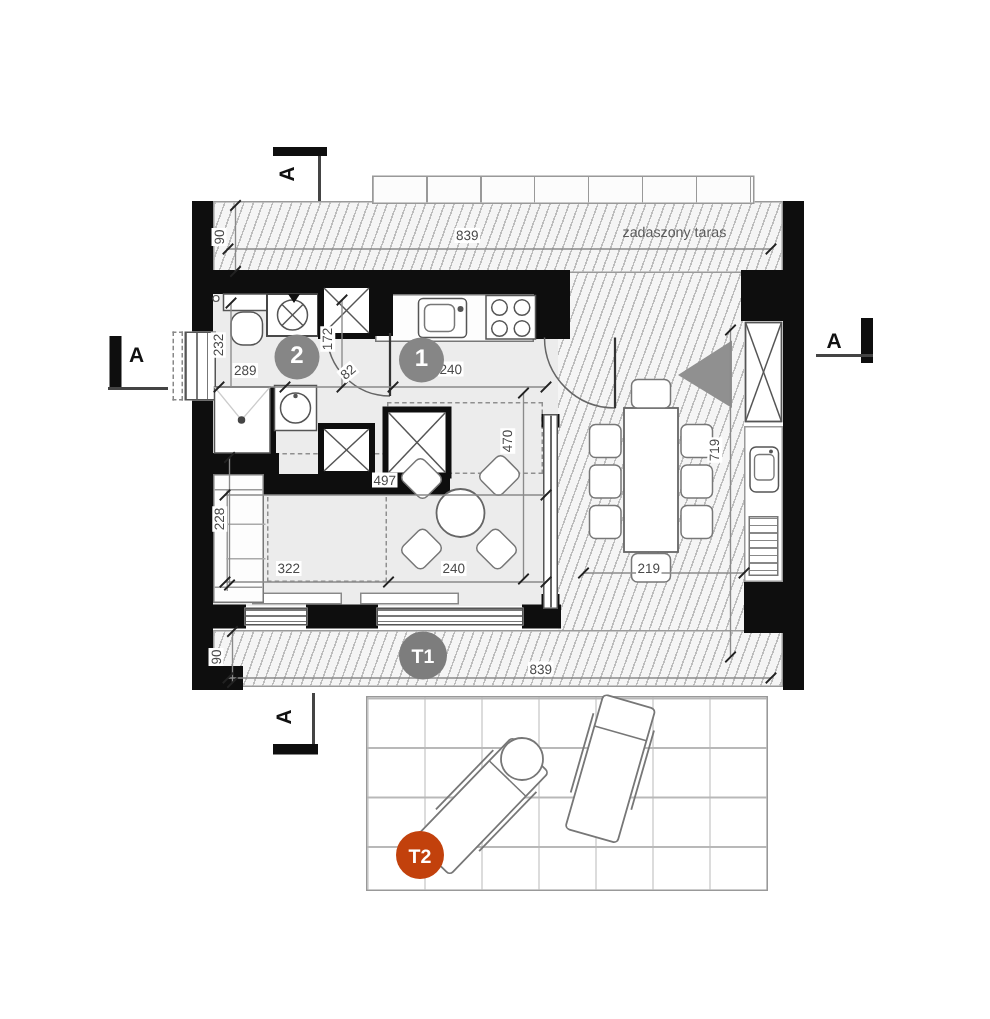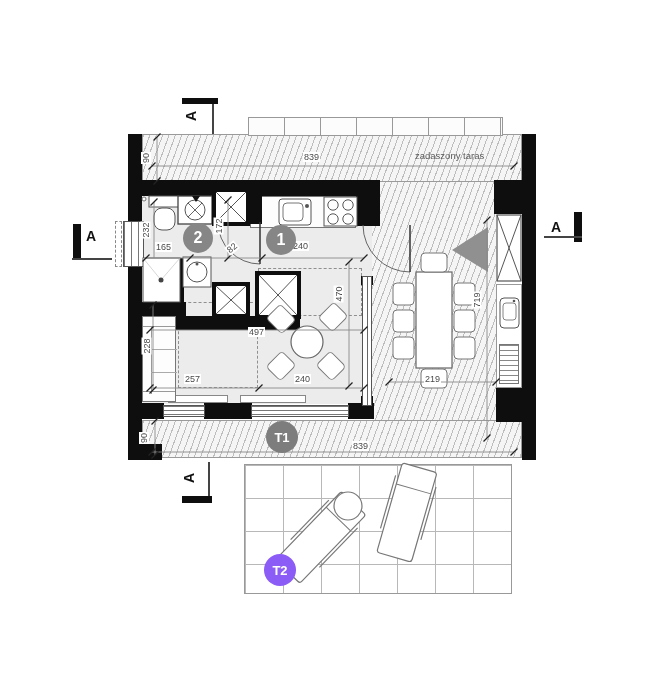--- a/index.html
+++ b/index.html
@@ -17,21 +17,21 @@
   svg.overlay{position:absolute;left:0;top:0;z-index:5;pointer-events:none;}
   .dim{position:absolute;z-index:6;font-size:9px;line-height:10px;color:#4a4a4a;
        background:#fff;padding:0 1px;white-space:nowrap;}
   .rot{transform:rotate(-90deg);transform-origin:center;}
   .rot40{transform:rotate(-40deg);transform-origin:center;}
   .terr-note{position:absolute;z-index:6;font-size:9.5px;color:#5a5a5a;white-space:nowrap;}
   .lbl{position:absolute;z-index:7;border-radius:50%;color:#fff;font-weight:bold;
        display:flex;align-items:center;justify-content:center;}
   .lbl.room{width:30px;height:30px;background:#868686;font-size:16px;}
   .lbl.terr1{width:32px;height:32px;background:#7d7d7d;font-size:13px;}
-  .lbl.terr2{width:32px;height:32px;background:#8b5cf6;font-size:13px;}
+  .lbl.terr2{width:32px;height:32px;background:#c2410c;font-size:13px;}
   .secA{position:absolute;z-index:7;font-size:14px;font-weight:600;color:#111;}
   .secbar{position:absolute;z-index:7;background:#0e0e0e;}
   .secline{position:absolute;z-index:7;background:#444;}
   .tilegrid{background:#fff;border:1px solid #999;box-sizing:border-box;z-index:1;
     background-image:linear-gradient(#b8b8b8 1px,transparent 1px),
                      linear-gradient(90deg,#b8b8b8 1px,transparent 1px);
     background-size:38px 33px;}
   .bench{background:#fcfcfc;border:1px solid #999;box-sizing:border-box;z-index:2;
     background-image:repeating-linear-gradient(90deg,transparent 0 35px,#999 35px 36px);}
   .radiator{background:#fff;border:1px solid #777;box-sizing:border-box;z-index:2;
@@ -253,27 +253,27 @@
       <line x1="148.5" y1="455.5" x2="155.5" y2="448.5"></line>
         <line x1="510.5" y1="455.5" x2="517.5" y2="448.5"></line>
       <line x1="151.5" y1="424.5" x2="158.5" y2="417.5"></line>
         <line x1="151.5" y1="458.5" x2="158.5" y2="451.5"></line>
     </g>
   </svg>
 
   <div class="dim" style="left:303px;top:152px;">839</div>
   <div class="dim rot" style="left:140px;top:153px;">90</div>
   <div class="dim rot" style="left:137px;top:225px;">232</div>
-  <div class="dim" style="left:155px;top:242px;">165</div>
+  <div class="dim" style="left:155px;top:242px;">289</div>
   <div class="dim rot" style="left:210px;top:221px;">172</div>
   <div class="dim rot40" style="left:226px;top:243px;">82</div>
   <div class="dim" style="left:292px;top:241px;">240</div>
-  <div class="dim" style="left:248px;top:315px;margin-top:12px;">497</div>
+  <div class="dim" style="left:248px;top:315px;">497</div>
   <div class="dim rot" style="left:330px;top:289px;">470</div>
-  <div class="dim" style="left:184px;top:374px;">257</div>
+  <div class="dim" style="left:184px;top:374px;">322</div>
   <div class="dim" style="left:294px;top:374px;">240</div>
   <div class="dim rot" style="left:138px;top:341px;">228</div>
   <div class="dim rot" style="left:468px;top:295px;">719</div>
   <div class="dim" style="left:424px;top:374px;">219</div>
   <div class="dim" style="left:352px;top:441px;">839</div>
   <div class="dim rot" style="left:138px;top:433px;">90</div>
   <div class="terr-note" style="left:415px;top:150px;">zadaszony taras</div>
 
   <div class="lbl room" style="left:266px;top:225px;">
       <span>1</span>

